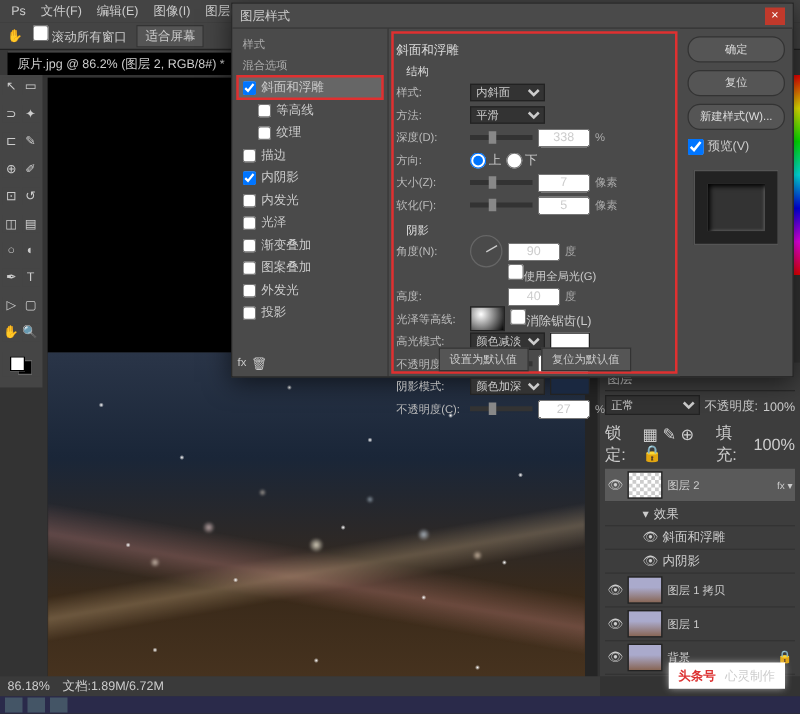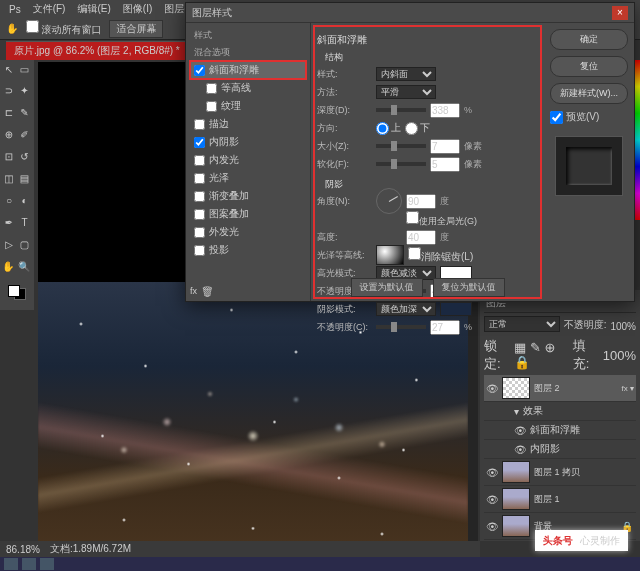--- a/index.html
+++ b/index.html
@@ -2,21 +2,21 @@
 <html><head>
 <meta charset="utf-8">
 <style>
 *{margin:0;padding:0;box-sizing:border-box;font-family:"Microsoft YaHei",sans-serif;font-size:10px;color:#ccc}
 body{background:#333;width:640px;height:571px;overflow:hidden;position:relative}
 .menubar{background:#444;height:18px;display:flex;align-items:center;padding:0 4px;gap:2px}
 .menubar span{padding:0 5px;cursor:pointer}
 .optbar{background:#444;height:22px;border-bottom:1px solid #222;display:flex;align-items:center;padding:0 6px;gap:8px}
 .optbar input[type=checkbox]{margin-right:2px}
 .tabs{background:#383838;height:20px;display:flex;align-items:center;padding:0 6px}
-.tabs .tab{background:#b91c1c;padding:2px 8px;border-top:1px solid #555}
+.tabs .tab{background:#000000;padding:2px 8px;border-top:1px solid #555}
 .toolbox{position:absolute;left:0;top:60px;width:34px;background:#454545;height:250px;display:grid;grid-template-columns:1fr 1fr;gap:1px;padding:2px}
 .toolbox .t{width:14px;height:14px;background:#454545;display:flex;align-items:center;justify-content:center;font-size:10px}
 .toolbox .sw{grid-column:1/3;height:20px;background:#454545;display:flex;align-items:center;justify-content:center}
 .sw .fg{width:12px;height:12px;background:#fff;border:1px solid #000;position:relative;z-index:1}
 .sw .bg{width:12px;height:12px;background:#000;border:1px solid #666;margin-left:-6px;margin-top:6px}
 .canvas{position:absolute;left:38px;top:62px;width:440px;height:480px;background:#252525;overflow:hidden}
 .canvas .img{position:absolute;left:0;top:220px;width:430px;height:280px;background:linear-gradient(180deg,#2a3548 0%,#1a2638 30%,#3a2a1a 70%,#4a3520 100%);overflow:hidden}
 .img::before{content:"";position:absolute;inset:0;background:
  radial-gradient(circle 6px at 50% 55%,#fff8e0cc,transparent),
  radial-gradient(circle 5px at 30% 50%,#ffe0e0aa,transparent),
@@ -67,21 +67,21 @@
 .styles .h{padding:2px 4px;color:#aaa;font-size:9px}
 .styles .row{display:flex;align-items:center;padding:2px 4px;gap:4px}
 .styles .row.sel{background:#666;outline:2px solid #e03030;outline-offset:-1px}
 .styles .row input[type=checkbox]{width:11px;height:11px}
 .params{flex:1;background:#4a4a4a;padding:6px;position:relative;outline:2px solid #e03030;outline-offset:-4px}
 .params .sect{color:#ddd;margin:4px 0 2px;font-size:10px}
 .prow{display:flex;align-items:center;gap:4px;margin:2px 0;height:16px}
 .prow .lbl{width:55px;font-size:9px;color:#bbb}
 .prow select,.prow input[type=text]{background:#333;border:1px solid #222;color:#ccc;height:14px;font-size:9px}
 .prow select{width:60px}
-.prow .num{width:30px;text-align:left}
+.prow .num{width:42px;text-align:center}
 .prow .unit{font-size:9px;color:#aaa}
 .prow .slider{width:50px;height:4px;background:#333;position:relative}
 .prow .slider::after{content:"";position:absolute;width:6px;height:10px;background:#888;top:-3px;left:30%}
 .prow .radio{display:flex;align-items:center;gap:2px}
 .prow .ang{width:26px;height:26px;border:1px solid #666;border-radius:50%;position:relative}
 .prow .ang::after{content:"";position:absolute;width:10px;height:1px;background:#ccc;top:50%;left:50%;transform-origin:left;transform:rotate(-30deg)}
 .prow .sw2{width:32px;height:14px;background:#fff;border:1px solid #222}
 .prow .sw3{width:32px;height:14px;background:#1a2840;border:1px solid #222}
 .prow .gloss{width:28px;height:20px;background:radial-gradient(circle at 30% 30%,#fff,#000);border:1px solid #222}
 .btns{width:90px;padding:6px;display:flex;flex-direction:column;gap:6px}

